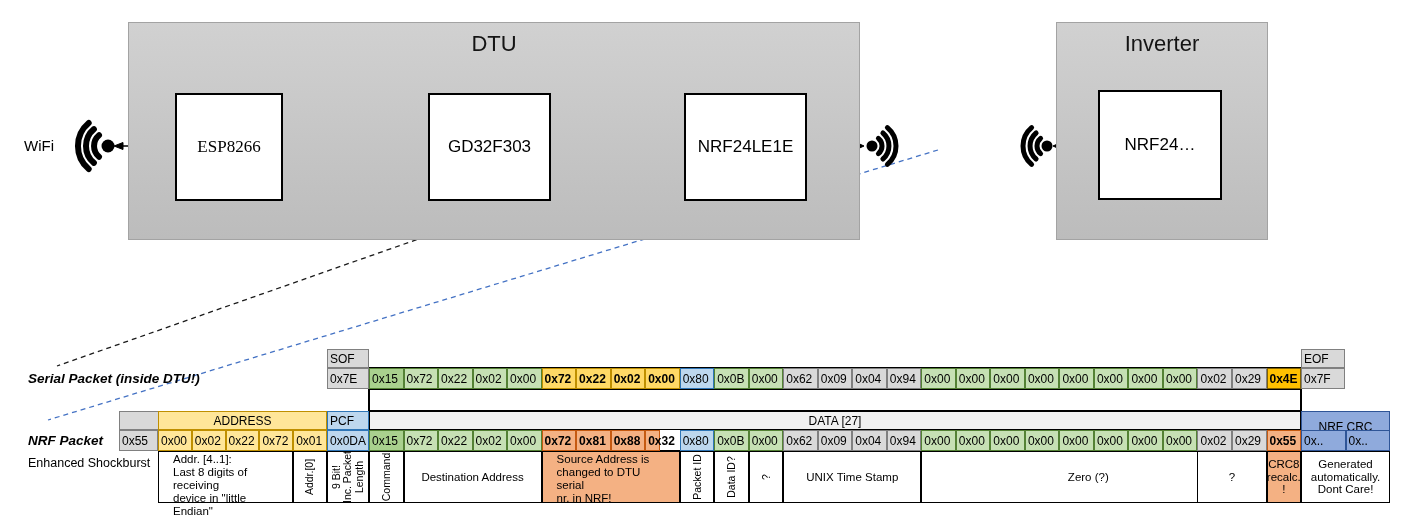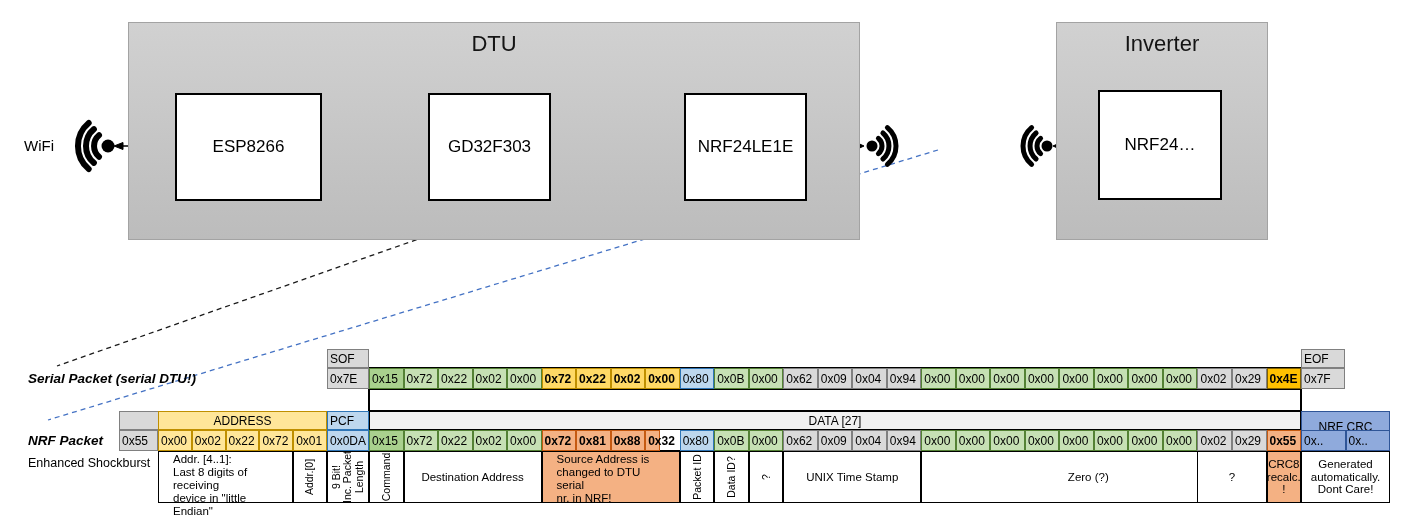--- a/index.html
+++ b/index.html
@@ -94,28 +94,28 @@
     </g>
   </svg>
 
   <div class="panel" style="left:128px;top:22px;width:732px;height:218px;">
     <div class="panel-title">DTU</div>
   </div>
   <div class="panel" style="left:1056px;top:22px;width:212px;height:218px;">
     <div class="panel-title">Inverter</div>
   </div>
 
-  <div class="chip" style="left:175px;top:93px;width:147px;height:108px;">ESP8266</div>
+  <div class="chip" style="left:175px;top:93px;width:108px;height:108px;font-family:Liberation Serif, serif;">ESP8266</div>
   <div class="chip" style="left:428px;top:93px;width:123px;height:108px;">GD32F303</div>
   <div class="chip" style="left:684px;top:93px;width:123px;height:108px;">NRF24LE1E</div>
   <div class="chip" style="left:1098px;top:90px;width:124px;height:110px;">NRF24…</div>
 
   <div class="lbl" id="wifi-label" style="left:24px;top:137px;">WiFi</div>
 
-  <div class="lbl" id="serial-label" style="left:28px;top:371px;">Serial Packet (serial DTU!)</div>
+  <div class="lbl" id="serial-label" style="left:28px;top:371px;">Serial Packet (inside DTU!)</div>
   <div class="lbl" id="nrf-label" style="left:28px;top:433px;">NRF Packet</div>
   <div class="lbl" id="es-label" style="left:28px;top:456px;">Enhanced Shockburst</div>
 
   <div class="outline" style="left:368px;top:367px;width:934px;height:23px;"></div>
   <div class="outline" style="left:368px;top:410px;width:934px;height:42px;"></div>
   <div class="vline" style="left:367.5px;top:388px;width:2.5px;height:23px;"></div>
   <div class="vline" style="left:1299.5px;top:388px;width:2.5px;height:23px;"></div>
 <div class="cell" style="left: 327px; top: 349px; width: 42px; height: 19px; background: rgb(217, 217, 217); border: 1px solid rgb(128, 128, 128);">SOF</div>
     <div class="cell" style="left: 327px; top: 368px; width: 42px; height: 21px; background: rgb(217, 217, 217); border: 1px solid rgb(128, 128, 128);">0x7E</div>
     <div class="cell" style="left: 369px; top: 368px; width: 34.52px; height: 21px; background: rgb(169, 208, 142); border: 1px solid rgb(84, 130, 53);">0x15</div>

